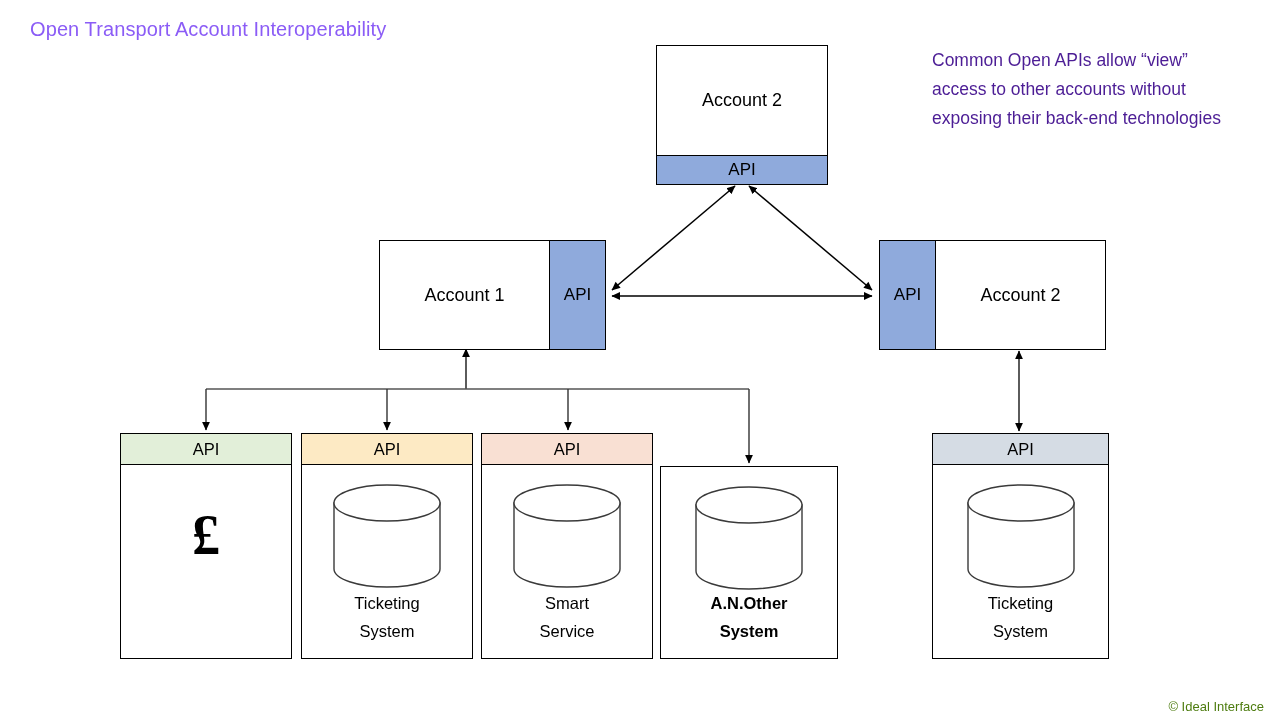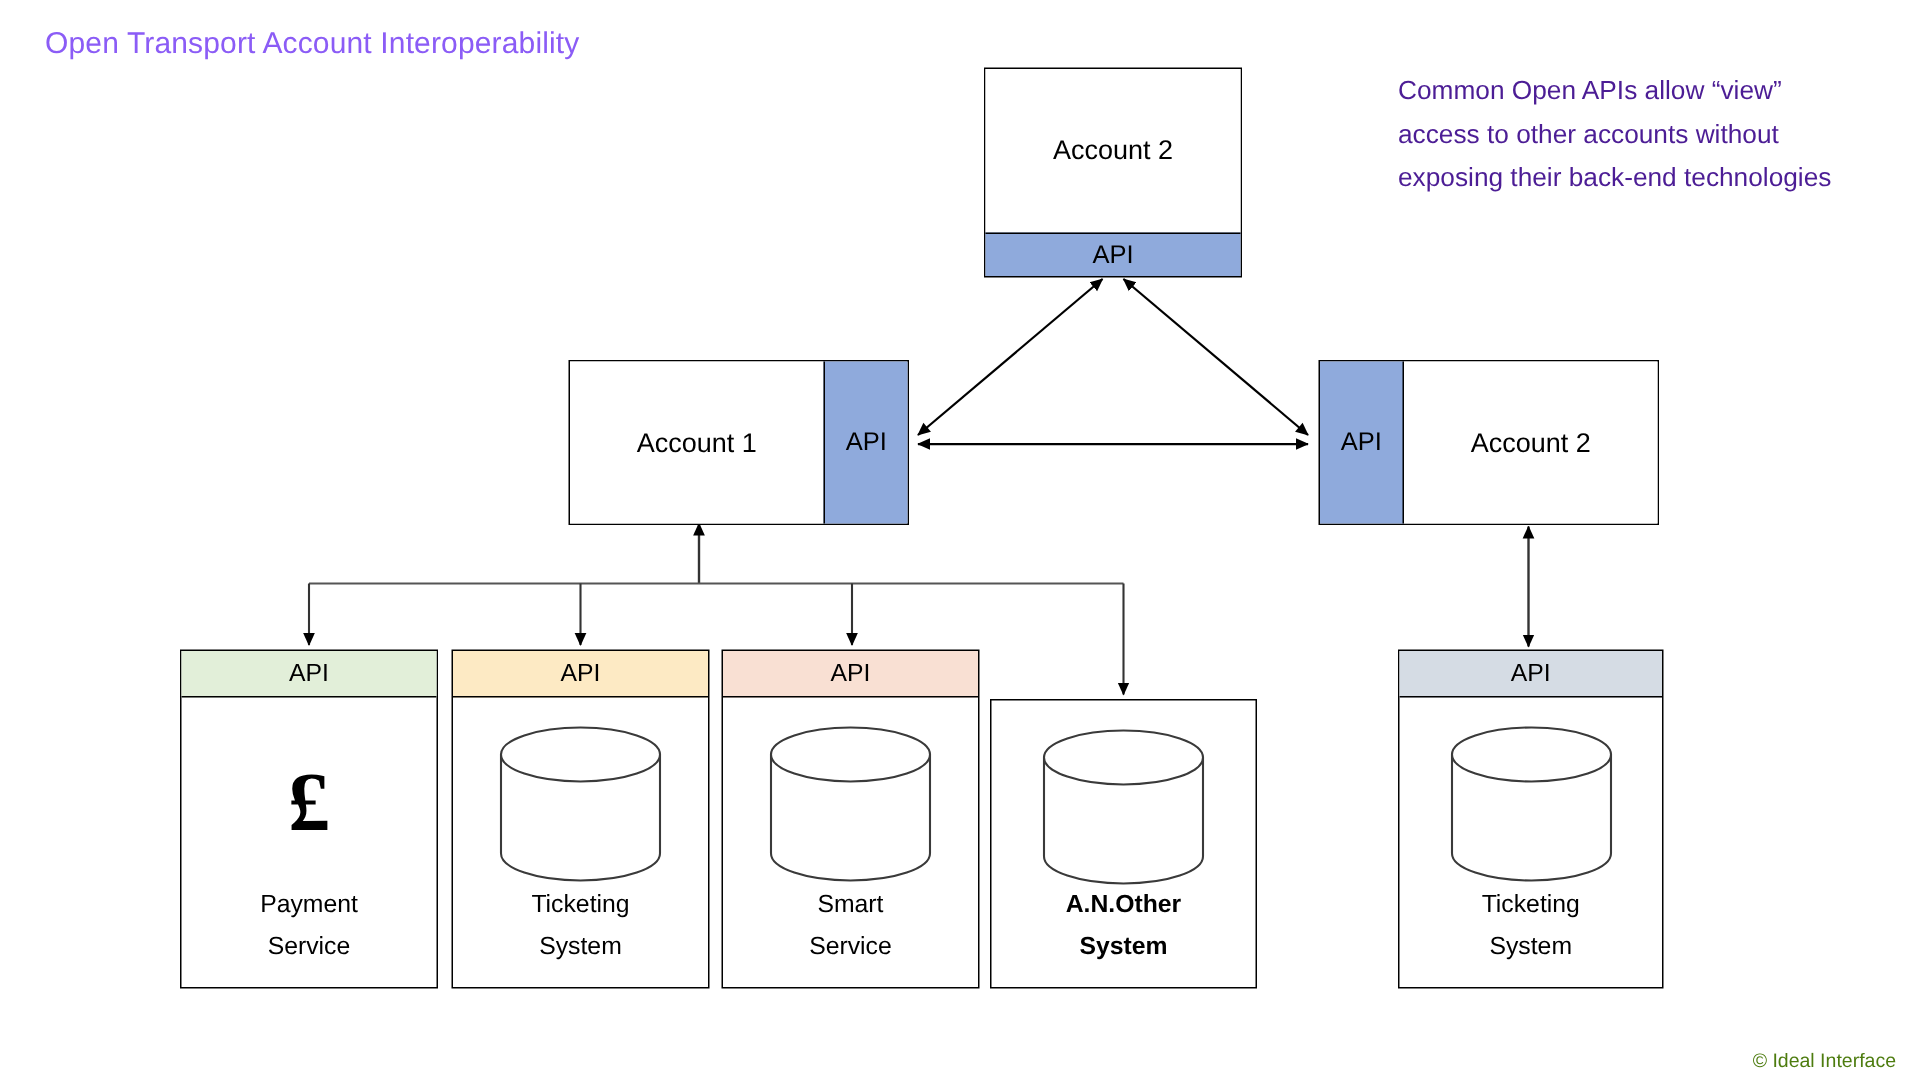--- a/index.html
+++ b/index.html
@@ -186,22 +186,20 @@
 
   <div class="node horiz" style="left:879px; top:240px; width:227px; height:110px;">
     <div class="api-strip left" style="width:56px;">API</div>
     <div class="node-body">Account 2</div>
   </div>
 
   <div class="svc" style="left:120px; top:433px; width:172px; height:226px;">
     <div class="svc-api" style="background:#e2efd9;">API</div>
     <div class="svc-body">
       <div class="pound">£</div>
-      <div class="svc-label">Payment
-Service</div>
     </div>
   </div>
 
   <div class="svc" style="left:301px; top:433px; width:172px; height:226px;">
     <div class="svc-api" style="background:#fdeac4;">API</div>
     <div class="svc-body">
       <svg class="cyl" width="112" height="108" viewBox="0 0 112 108" xmlns="http://www.w3.org/2000/svg">
         <path d="M3,20 L3,86 A53,18 0 0 0 109,86 L109,20 Z" fill="#fff" stroke="#3a3a3a" stroke-width="1.4"></path>
         <ellipse cx="56" cy="20" rx="53" ry="18" fill="#fff" stroke="#3a3a3a" stroke-width="1.4"></ellipse>
       </svg>

